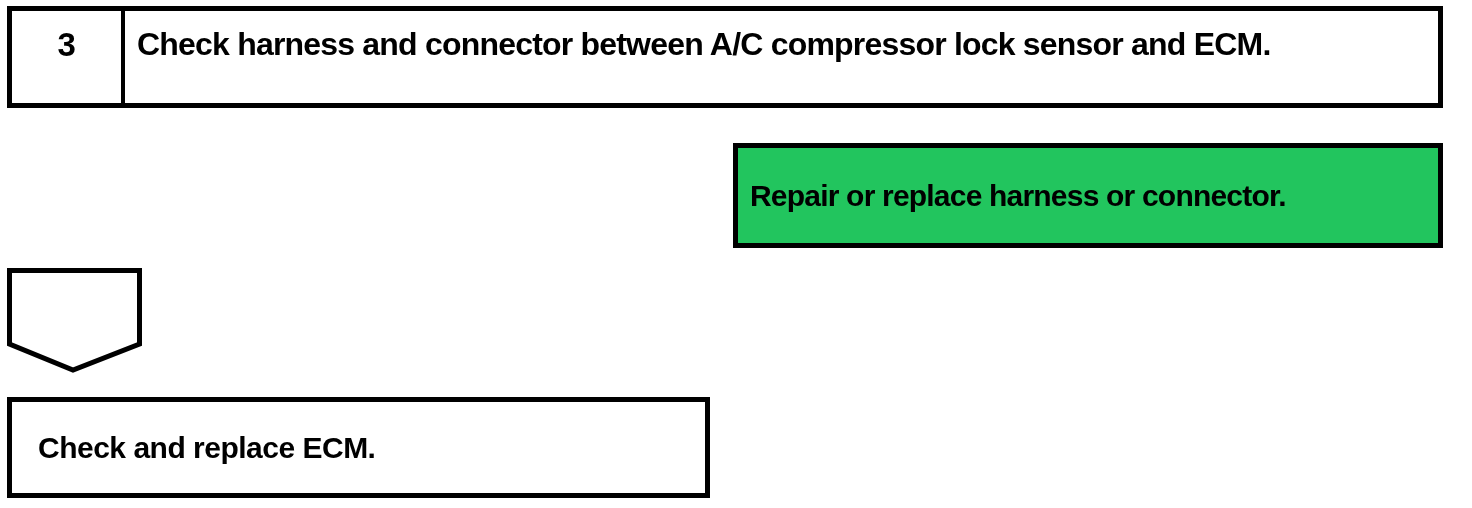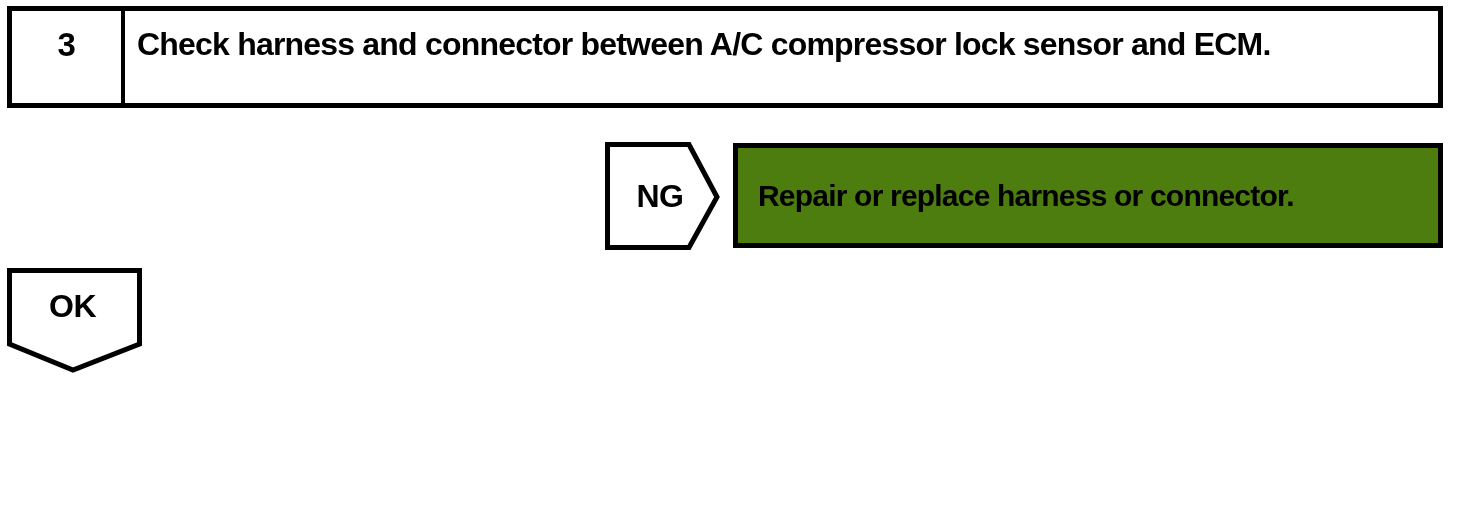--- a/index.html
+++ b/index.html
@@ -75,24 +75,24 @@
     letter-spacing: -0.5px;
   }
   .ng-action-box {
     position: absolute;
     left: 733px;
     top: 143px;
     width: 710px;
     height: 105px;
     border: 5px solid #000;
     box-sizing: border-box;
-    background: #4d7c0f;
+    background: #22c55e;
     display: flex;
     align-items: center;
-    padding-left: 20px;
+    padding-left: 12px;
     font-size: 30px;
     letter-spacing: -0.8px;
     white-space: nowrap;
   }
 
   
   .ok-pentagon {
     position: absolute;
     left: 7px;
     top: 268px;
@@ -134,30 +134,24 @@
 </head>
 <body>
 
 <div class="page">
 
   <div class="step-box">
     <div class="step-number">3</div>
     <div class="step-instruction">Check harness and connector between A/C compressor lock sensor and ECM.</div>
   </div>
 
-  <div class="ng-pentagon">
-    <svg width="115" height="108" viewBox="0 0 115 108">
-      <polygon points="2.5,2.5 84,2.5 112,55 84,105.5 2.5,105.5" fill="#ffffff" stroke="#000000" stroke-width="5" stroke-linejoin="miter"></polygon>
-    </svg>
-    <span class="ng-label">NG</span>
-  </div>
 
   <div class="ng-action-box">Repair or replace harness or connector.</div>
 
   <div class="ok-pentagon">
     <svg width="135" height="105" viewBox="0 0 135 105">
       <polygon points="2.5,2.5 132.5,2.5 132.5,76 66,102 2.5,76" fill="#ffffff" stroke="#000000" stroke-width="5" stroke-linejoin="miter"></polygon>
     </svg>
-    <span class="ok-label">OK</span>
   </div>
 
+  <div class="ok-action-box">Check and replace ECM.</div>
 
 </div>
 
 </body></html>

